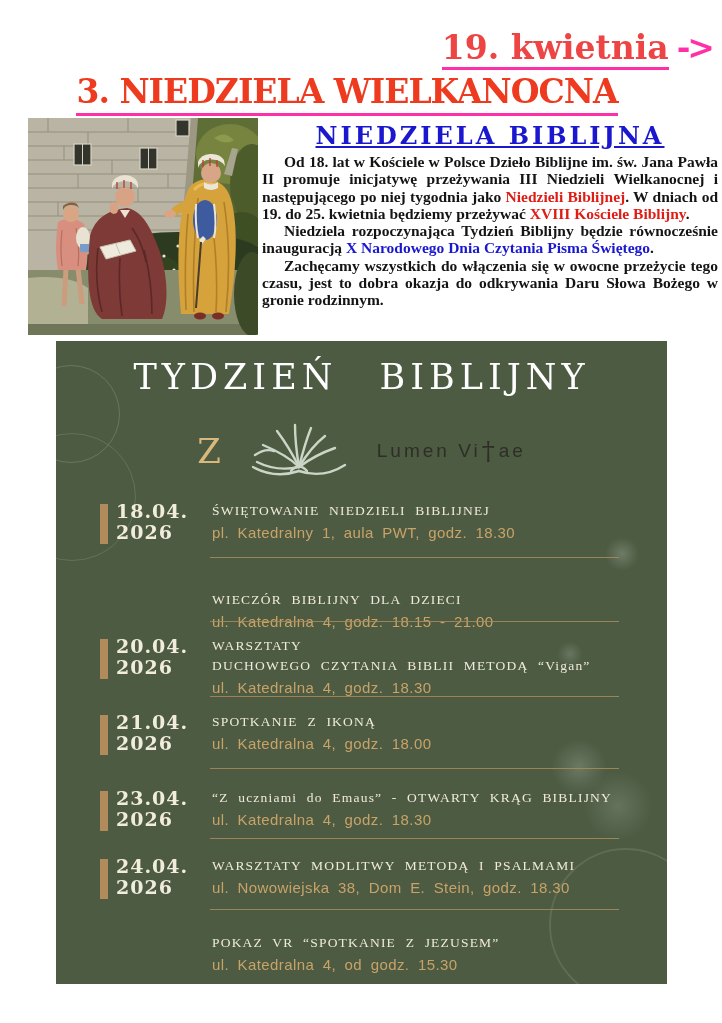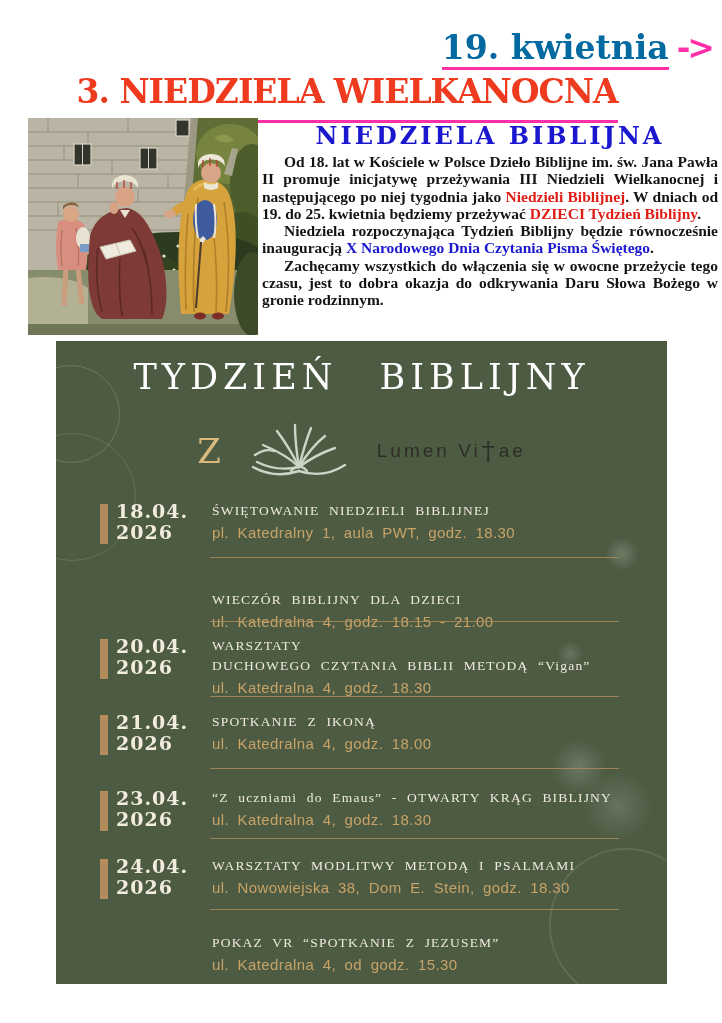--- a/index.html
+++ b/index.html
@@ -6,34 +6,34 @@
   .page {
     position:relative; width:722px; height:1023px; background:#ffffff;
     font-family:"Liberation Serif", serif; overflow:hidden;
   }
 
   
   .h1-line {
     position:absolute; top:30px; left:0; right:10px; text-align:right;
     font-family:"DejaVu Serif", serif; font-weight:bold; font-size:33px; line-height:1.1;
   }
-  .h1-date {color:#0369a1; display:inline-block; border-bottom:3px solid #ff2fa8; padding-bottom:1px;}
+  .h1-date {color:#ef4444; display:inline-block; border-bottom:3px solid #ff2fa8; padding-bottom:1px;}
   .h1-arrow {color:#ff2fa8; font-weight:bold; letter-spacing:-3px; margin-left:8px;}
   .h2-line {
     position:absolute; top:72px; left:0; width:694px; text-align:center;
     font-family:"DejaVu Serif", serif; font-weight:bold; font-size:33px;
   }
-  .h2-text {color:#ee3a1e; display:inline-block; border-bottom:3px solid #ff2fa8; padding-bottom:9px; letter-spacing:-1px;}
+  .h2-text {color:#ee3a1e; display:inline-block; border-bottom:3px solid #ff2fa8; padding-bottom:2px; letter-spacing:-1px;}
 
   
   .painting {position:absolute; left:28px; top:118px; width:230px; height:217px;}
   .article {position:absolute; left:262px; top:121px; width:456px;}
   .article-heading {
     font-family:"DejaVu Serif", serif; font-weight:bold; font-size:24px;
-    color:#1a17cf; text-align:center; letter-spacing:3px; margin:0 0 3px 0;
+    color:#1a17cf; text-align:center; letter-spacing:3px; margin:0 0 3px 0;text-decoration:underline;
   }
   .article p {
     margin:0; font-family:"Liberation Serif", serif; font-weight:bold;
     font-size:15.5px; line-height:17.3px; text-align:justify; text-indent:22px; color:#141414;
   }
   .seg-red {color:#e01d15;}
   .seg-blue {color:#1a17cf;}
 
   
   .poster {
@@ -206,21 +206,21 @@
         <line x1="182" y1="40" x2="182" y2="48"></line>
         <line x1="189" y1="42" x2="189" y2="49"></line>
     </g>
     <path d="M176,64 q7,5 14,0 l0,6 q-7,4 -14,0 Z" fill="#ece6d6"></path>
     <ellipse cx="172" cy="198" rx="6" ry="3.4" fill="#7a2e26"></ellipse>
     <ellipse cx="190" cy="198" rx="6" ry="3.4" fill="#7a2e26"></ellipse>
   </svg>
 
   <div class="article">
     <div class="article-heading">NIEDZIELA BIBLIJNA</div>
-    <p><span>Od 18. lat w Kościele w Polsce Dzieło Biblijne im. św. Jana Pawła II promuje inicjatywę przeżywania III Niedzieli Wielkanocnej i następującego po niej tygodnia jako </span><span class="seg-red">Niedzieli Biblijnej</span><span>. W dniach od 19. do 25. kwietnia będziemy przeżywać </span><span class="seg-red">DZIECI Tydzień Biblijny</span><span>.</span></p>
+    <p><span>Od 18. lat w Kościele w Polsce Dzieło Biblijne im. św. Jana Pawła II promuje inicjatywę przeżywania III Niedzieli Wielkanocnej i następującego po niej tygodnia jako </span><span class="seg-red">Niedzieli Biblijnej</span><span>. W dniach od 19. do 25. kwietnia będziemy przeżywać </span><span class="seg-red">XVIII Kościele Biblijny</span><span>.</span></p>
     <p><span>Niedziela rozpoczynająca Tydzień Biblijny będzie równocześnie inauguracją </span><span class="seg-blue">X Narodowego Dnia Czytania Pisma Świętego</span><span>.</span></p>
     <p><span>Zachęcamy wszystkich do włączenia się w owocne przeżycie tego czasu, jest to dobra okazja do odkrywania Daru Słowa Bożego w gronie rodzinnym.</span></p>
   </div>
 
   <div class="poster">
     <div class="circ c1"></div>
     <div class="circ c2"></div>
     <div class="circ c3"></div>
     <div class="circ b1"></div>
     <div class="circ b2"></div>

